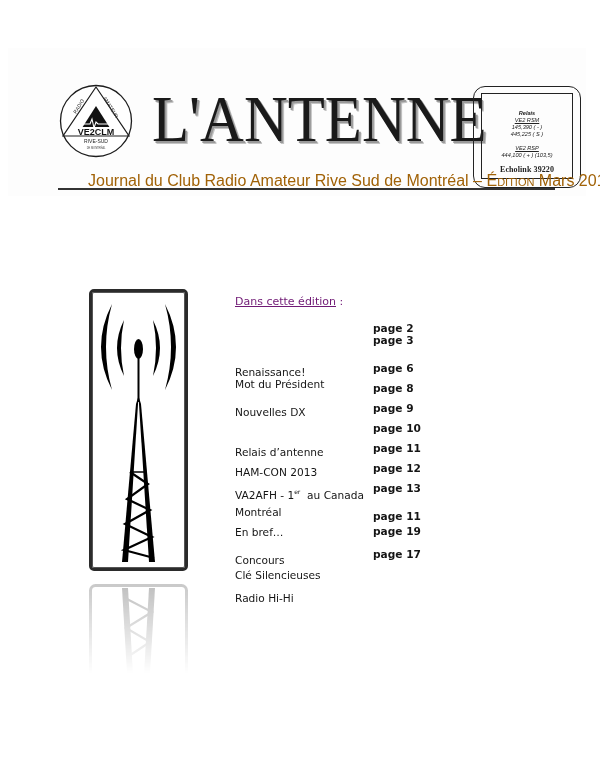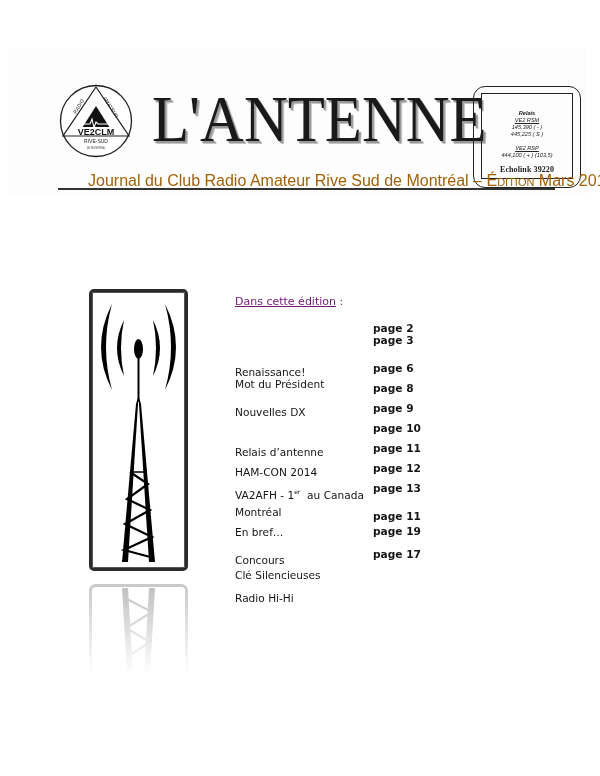--- a/index.html
+++ b/index.html
@@ -152,21 +152,21 @@
         <span class="p">page 6</span>
       </div>
     <div class="toc-row" style="top:60px">
         <span class="p">page 8</span>
       </div>
     <div class="toc-row" style="top:80px">
         <span class="t">Relais d’antenne</span>
         <span class="p">page 9</span>
       </div>
     <div class="toc-row" style="top:100px">
-        <span class="t">HAM-CON 2014</span>
+        <span class="t">HAM-CON 2013</span>
         <span class="p">page 10</span>
       </div>
     <div class="toc-row" style="top:120px">
         <span class="t"><span>VA2AFH - 1</span><sup>er</sup><span style="white-space:pre">  au Canada</span></span>
         <span class="p">page 11</span>
       </div>
     <div class="toc-row" style="top:140px">
         <span class="t">Montréal</span>
         <span class="p">page 12</span>
       </div>

